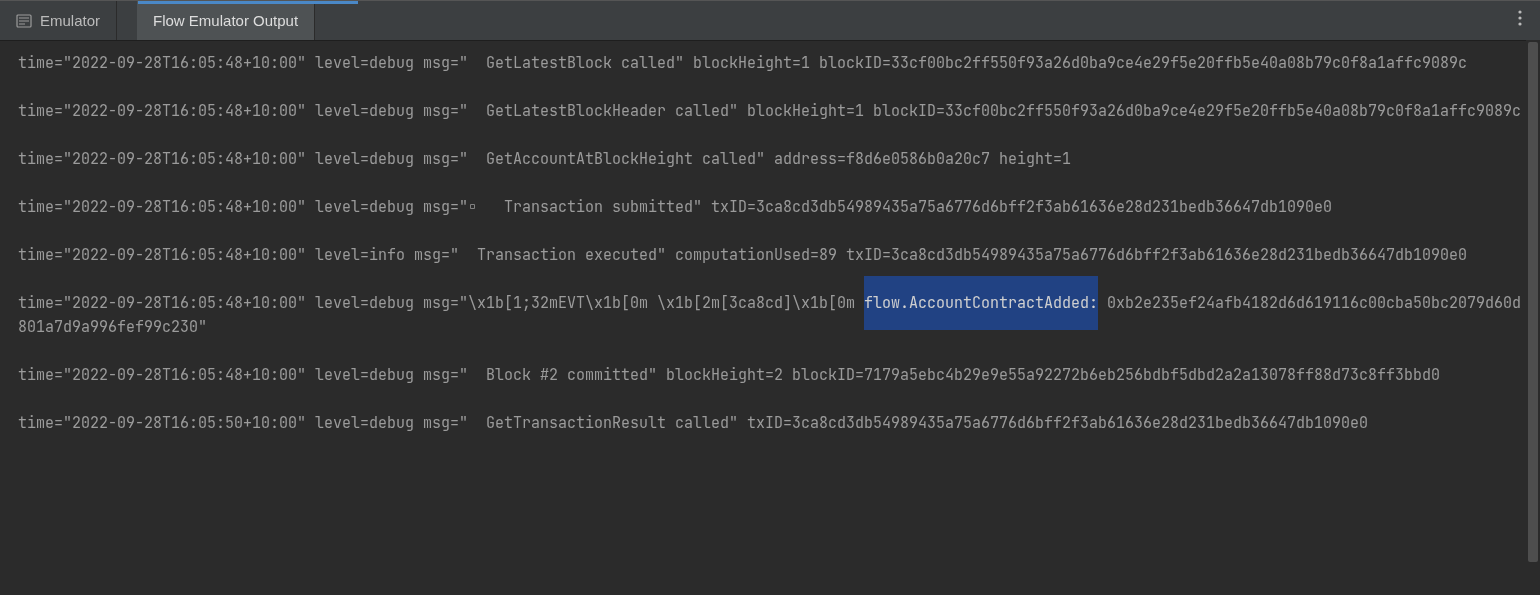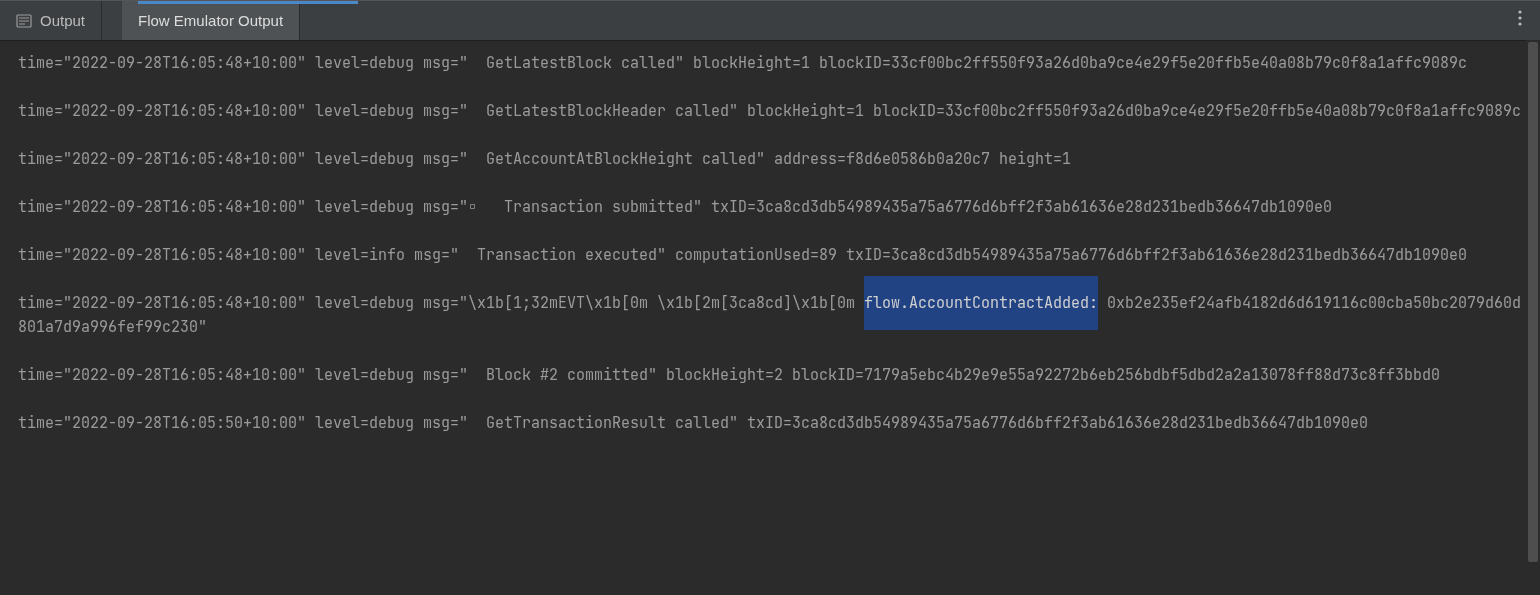--- a/index.html
+++ b/index.html
@@ -111,21 +111,21 @@
 <div class="panel">
 
   <div class="tabbar">
     <div class="tab">
       <span class="tab-icon">
         <svg width="16" height="16" viewBox="0 0 16 16">
             <rect x="1" y="2" width="14" height="12" rx="1" fill="none" stroke="#9b9b9b" stroke-width="1.2"></rect>
             <path d="M3 5h10M3 8h10M3 11h6" stroke="#9b9b9b" stroke-width="1.2"></path>
           </svg>
       </span>
-      <span>Output</span>
+      <span>Emulator</span>
     </div>
     <div class="tab active">
       <span>Flow Emulator Output</span>
     </div>
     <div class="kebab">
       <span>
         <svg width="4" height="16" viewBox="0 0 4 16">
             <circle cx="2" cy="2" r="1.6" fill="#bbbbbb"></circle>
             <circle cx="2" cy="8" r="1.6" fill="#bbbbbb"></circle>
             <circle cx="2" cy="14" r="1.6" fill="#bbbbbb"></circle>

